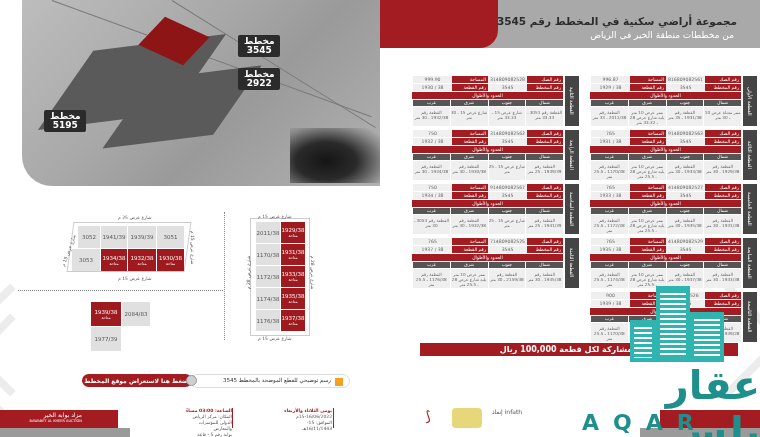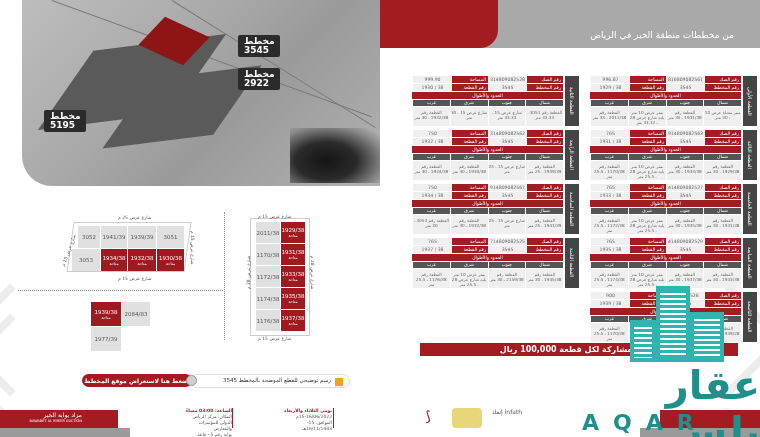--- a/index.html
+++ b/index.html
@@ -5,21 +5,21 @@
   * { box-sizing: border-box; margin: 0; padding: 0; }
   html, body { width: 760px; height: 437px; overflow: hidden; background: #ffffff; font-family: "DejaVu Sans", sans-serif; }
   .page { position: relative; width: 760px; height: 437px; background: #fff; overflow: hidden; }
 
   
   .map { position: absolute; left: 22px; top: 0; width: 358px; height: 186px; background: linear-gradient(135deg,#bdbdbd 0%,#a8a8a8 40%,#9a9a9a 60%,#b2b2b2 100%); border-bottom-left-radius: 30px; overflow: hidden; }
   .map .road { position: absolute; height: 1px; background: #7a7a7a; transform-origin: left center; }
   .map .plot-gray { position: absolute; background: #5a5a5a; }
   .map .plot-red { position: absolute; background: #8e1515; }
   .map .valley { position: absolute; left: 268px; top: 128px; width: 90px; height: 55px; background: radial-gradient(ellipse at 40% 60%, #151515 0%, #2a2a2a 40%, #8a8a8a 75%, transparent 90%); }
-  .map-label { position: absolute; background: #2b2b2b; color: #fff; font-size: 9px; text-align: left; line-height: 9px; padding: 2px 6px; border-radius: 2px; font-weight: bold; }
+  .map-label { position: absolute; background: #2b2b2b; color: #fff; font-size: 9px; text-align: center; line-height: 9px; padding: 2px 6px; border-radius: 2px; font-weight: bold; }
 
   
   .header-band { position: absolute; left: 380px; top: 0; width: 380px; height: 48px; background: #a9a9a9; }
   .header-red { position: absolute; left: 380px; top: 0; width: 118px; height: 48px; background: #a31c22; border-bottom-right-radius: 18px; }
   .header-title { position: absolute; right: 23px; top: 15px; font-size: 10.5px; font-weight: bold; color: #2c2c2c; direction: rtl; }
   .header-sub { position: absolute; right: 26px; top: 30px; font-size: 9px; color: #fff; direction: rtl; }
 
   
   .card { position: absolute; width: 167px; height: 50px; }
   .card .side { position: absolute; right: 0; top: 0; width: 14px; height: 50px; background: #454545; color: #fff; font-size: 5px; writing-mode: vertical-rl; text-align: center; display: flex; align-items: center; justify-content: center; }
@@ -102,20 +102,21 @@
         <div>2922</div>
       </div>
     <div class="map-label" style="left:22px;top:110px;">
         <div>مخطط</div>
         <div>5195</div>
       </div>
   </div>
 
   <div class="header-band"></div>
   <div class="header-red"></div>
+  <div class="header-title">مجموعة أراضي سكنية في المخطط رقم 3545</div>
   <div class="header-sub">من مخططات منطقة الخير في الرياض</div>
 
   <div id="cards">
       <div class="card" style="left: 590px; top: 76px;">
         <div class="side">القطعة الأولى</div>
         <div class="body">
           <div class="row">
             <div class="lab">رقم الصك</div>
             <div class="val">816809082561</div>
             <div class="lab">المساحة</div>

